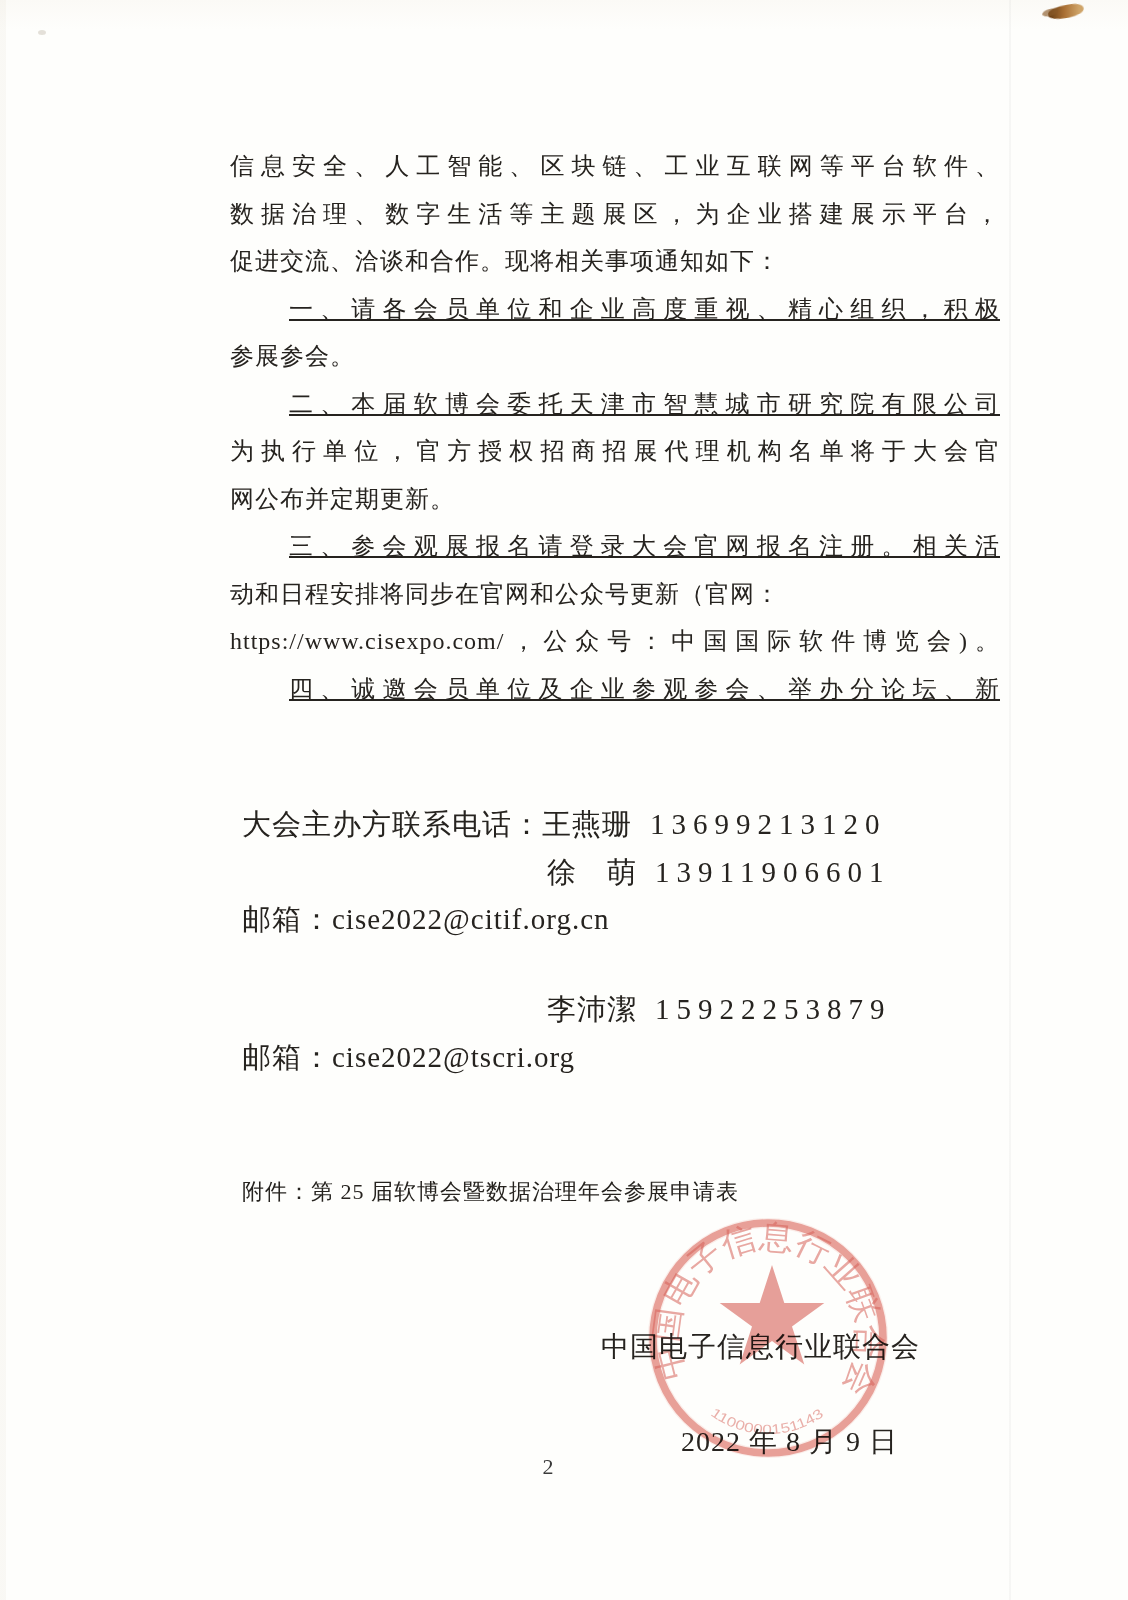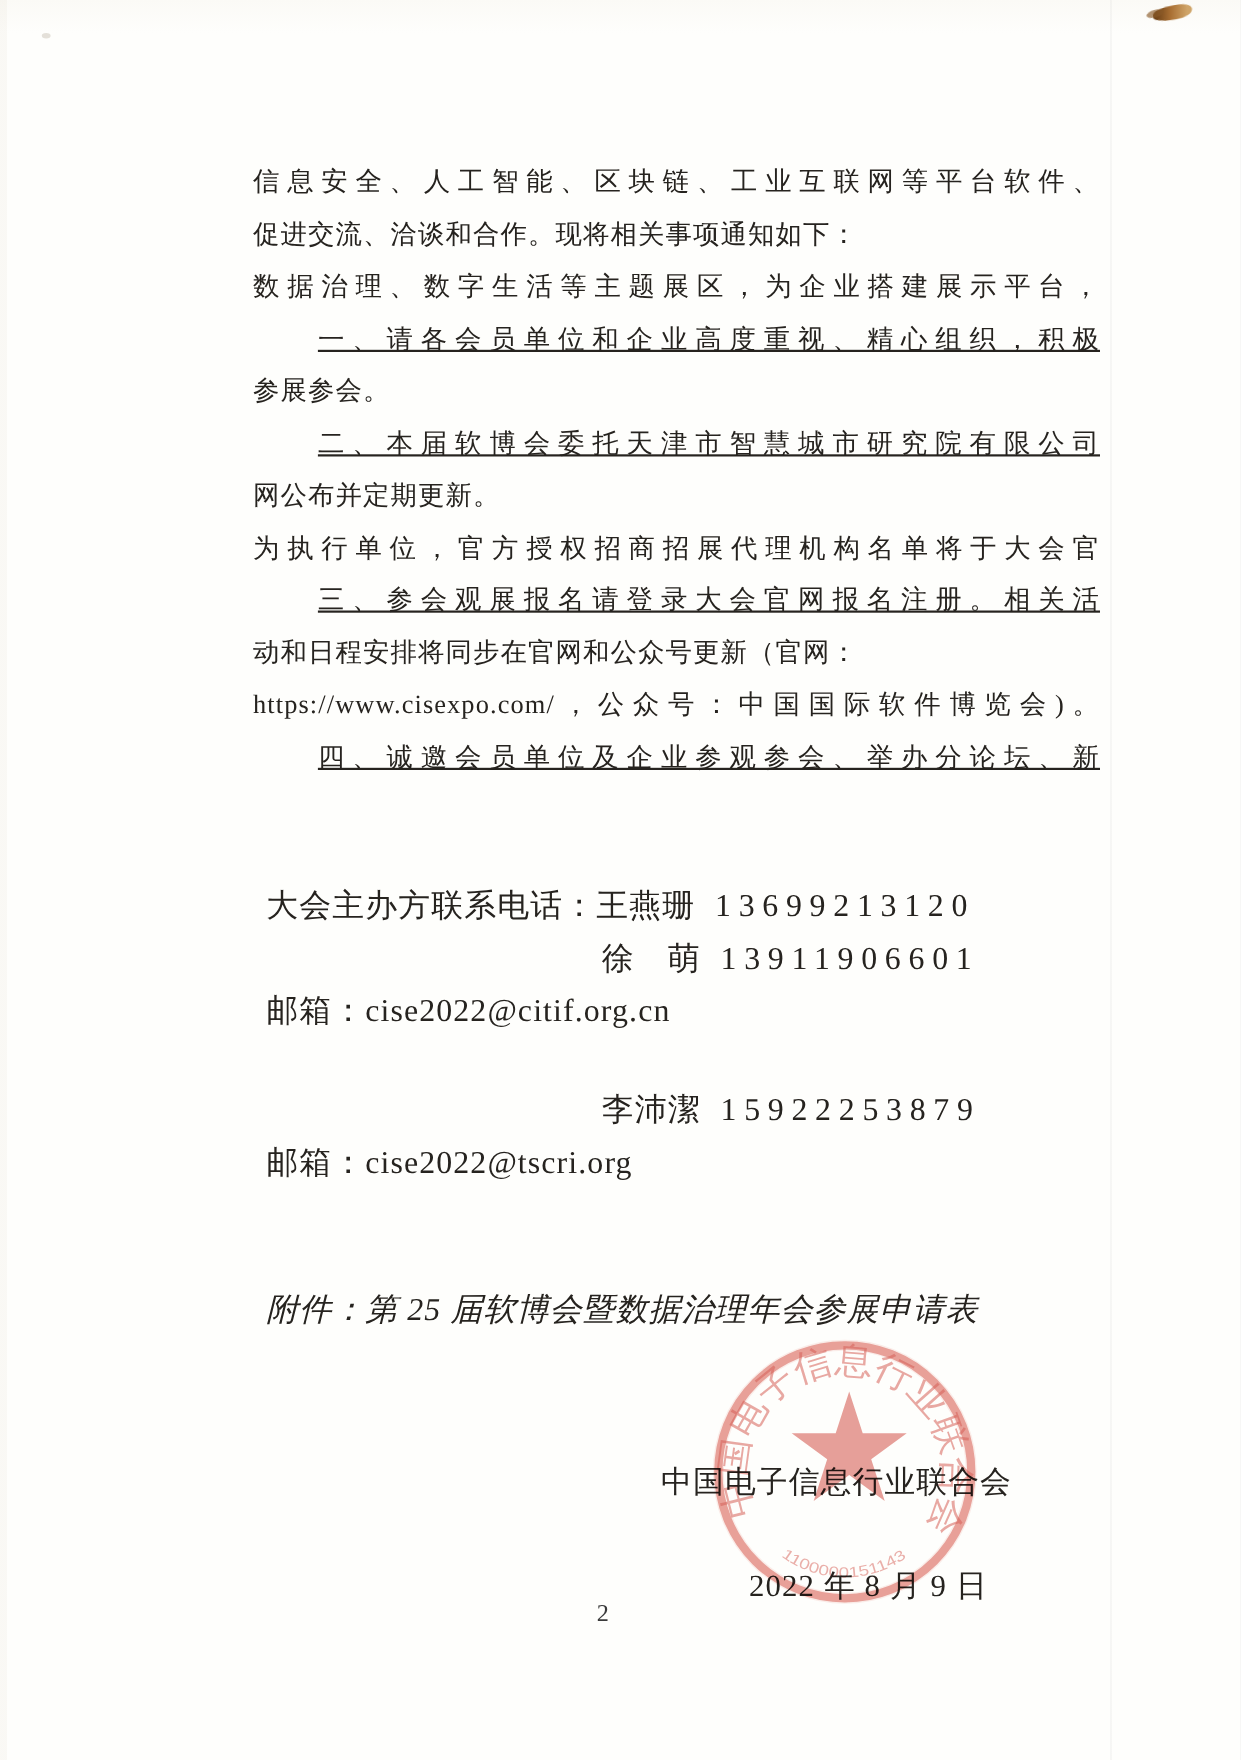--- a/index.html
+++ b/index.html
@@ -32,21 +32,21 @@
   }
   .bline{white-space:normal;}
   .bline.j{text-align:justify;text-align-last:justify;white-space:normal;}
   .bline.ind{text-indent:59px;text-decoration:underline;}
   #body-lines{position:absolute;left:184px;top:143px;width:770px;}
   .contact-block{position:absolute;left:184px;width:770px;}
   .c-line{height:47.5px;line-height:47.5px;font-size:29px;letter-spacing:1px;white-space:nowrap;}
   .c-ind{padding-left:58px;}
   .c-pad2{padding-left:363px;}
   .phone{display:inline-block;margin-left:18px;letter-spacing:7px;}
-  .attachment{position:absolute;left:184px;top:1168px;width:900px;height:47.5px;line-height:47.5px;font-size:29px;letter-spacing:1px;white-space:nowrap;padding-left:58px;box-sizing:border-box;font-style:italic;}
+  .attachment{position:absolute;left:184px;top:1168px;width:900px;height:47.5px;line-height:47.5px;font-size:22px;letter-spacing:1px;white-space:nowrap;padding-left:58px;box-sizing:border-box;}
   .sig-org{position:absolute;left:601px;top:1328px;font-size:28px;letter-spacing:1px;white-space:nowrap;}
   .sig-date{position:absolute;left:681px;top:1423px;font-size:28px;letter-spacing:1px;white-space:nowrap;}
   .page-num{position:absolute;left:528px;top:1454px;width:40px;text-align:center;font-size:22px;color:#3a3a3a;}
   .stamp{
     position:absolute;left:648px;top:1216px;width:240px;height:244px;
     mix-blend-mode:multiply;opacity:.92;pointer-events:none;
   }
   .smudge{
     position:absolute;left:1048px;top:5px;width:36px;height:13px;
     background:linear-gradient(100deg,#6f4318 10%,#a96f33 45%,#cfa468 85%);
@@ -67,27 +67,27 @@
 <body>
 
 <div class="page">
 
   <div class="smudge"></div>
   <div class="smudge2"></div>
   <div class="speck"></div>
 
   <div id="body-lines">
       <div class="content-line bline j">信息安全、人工智能、区块链、工业互联网等平台软件、</div>
+      <div class="content-line bline j">数据治理、数字生活等主题展区，为企业搭建展示平台，</div>
       <div class="content-line bline">促进交流、洽谈和合作。现将相关事项通知如下：</div>
-      <div class="content-line bline j">数据治理、数字生活等主题展区，为企业搭建展示平台，</div>
       <div class="content-line bline ind j">一、请各会员单位和企业高度重视、精心组织，积极</div>
       <div class="content-line bline">参展参会。</div>
       <div class="content-line bline ind j">二、本届软博会委托天津市智慧城市研究院有限公司</div>
+      <div class="content-line bline j">为执行单位，官方授权招商招展代理机构名单将于大会官</div>
       <div class="content-line bline">网公布并定期更新。</div>
-      <div class="content-line bline j">为执行单位，官方授权招商招展代理机构名单将于大会官</div>
       <div class="content-line bline ind j">三、参会观展报名请登录大会官网报名注册。相关活</div>
       <div class="content-line bline">动和日程安排将同步在官网和公众号更新（官网：</div>
       <div class="content-line bline j">https://www.cisexpo.com/，公众号：中国国际软件博览会)。</div>
       <div class="content-line bline ind j">四、诚邀会员单位及企业参观参会、举办分论坛、新</div>
     </div>
 
   <div class="contact-block" style="top:801px">
     <div class="c-line c-ind"><span>大会主办方联系电话：</span><span>王燕珊</span><span class="phone">13699213120</span></div>
     <div class="c-line c-pad2"><span>徐　萌</span><span class="phone">13911906601</span></div>
     <div class="c-line c-ind">邮箱：cise2022@citif.org.cn</div>

